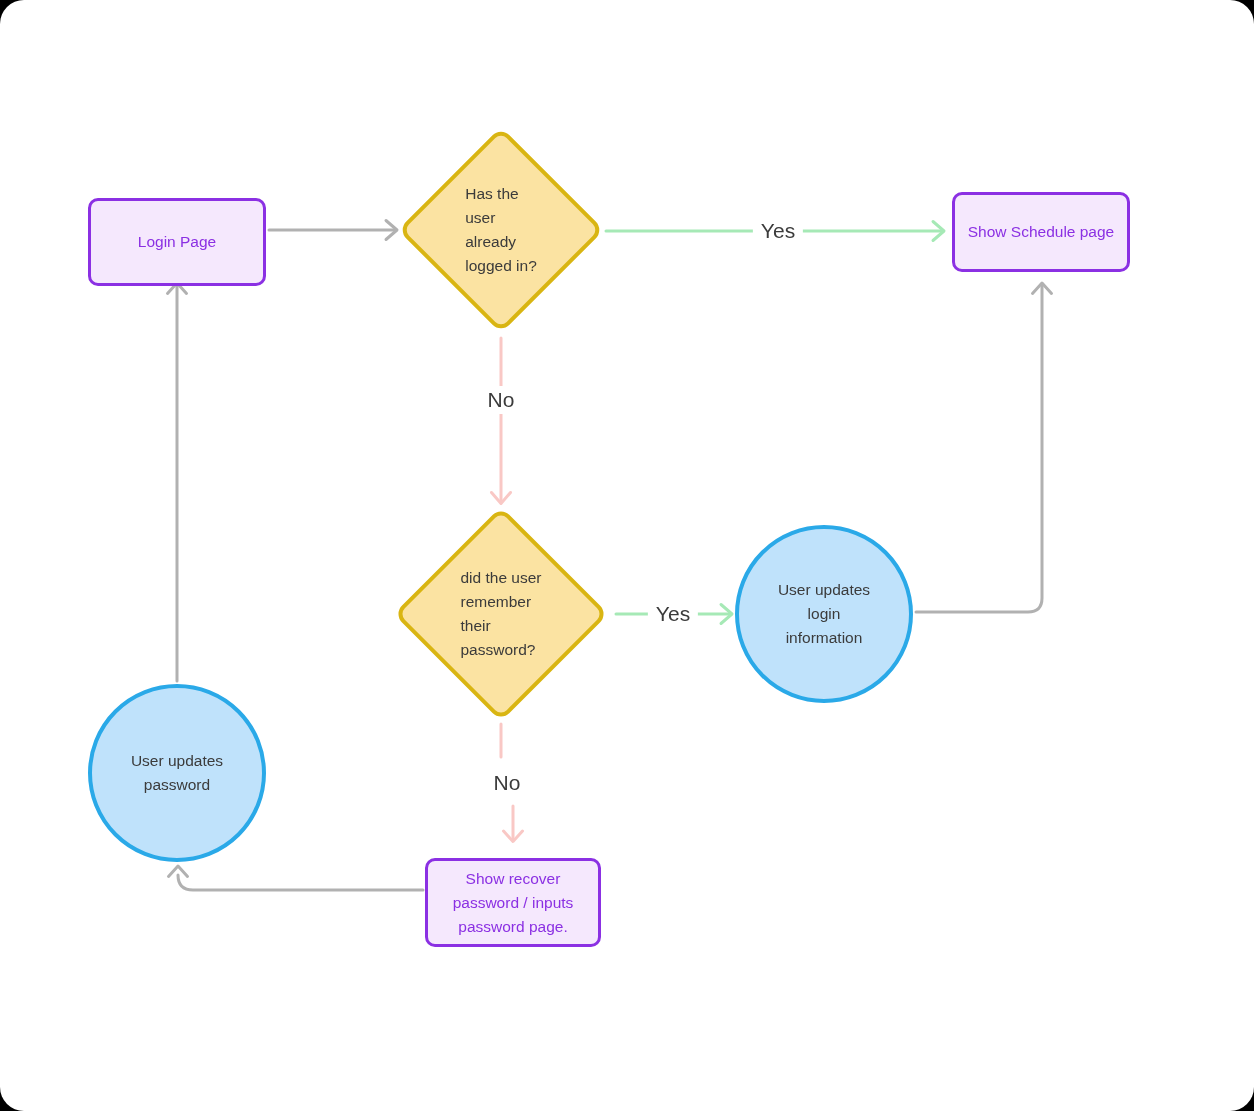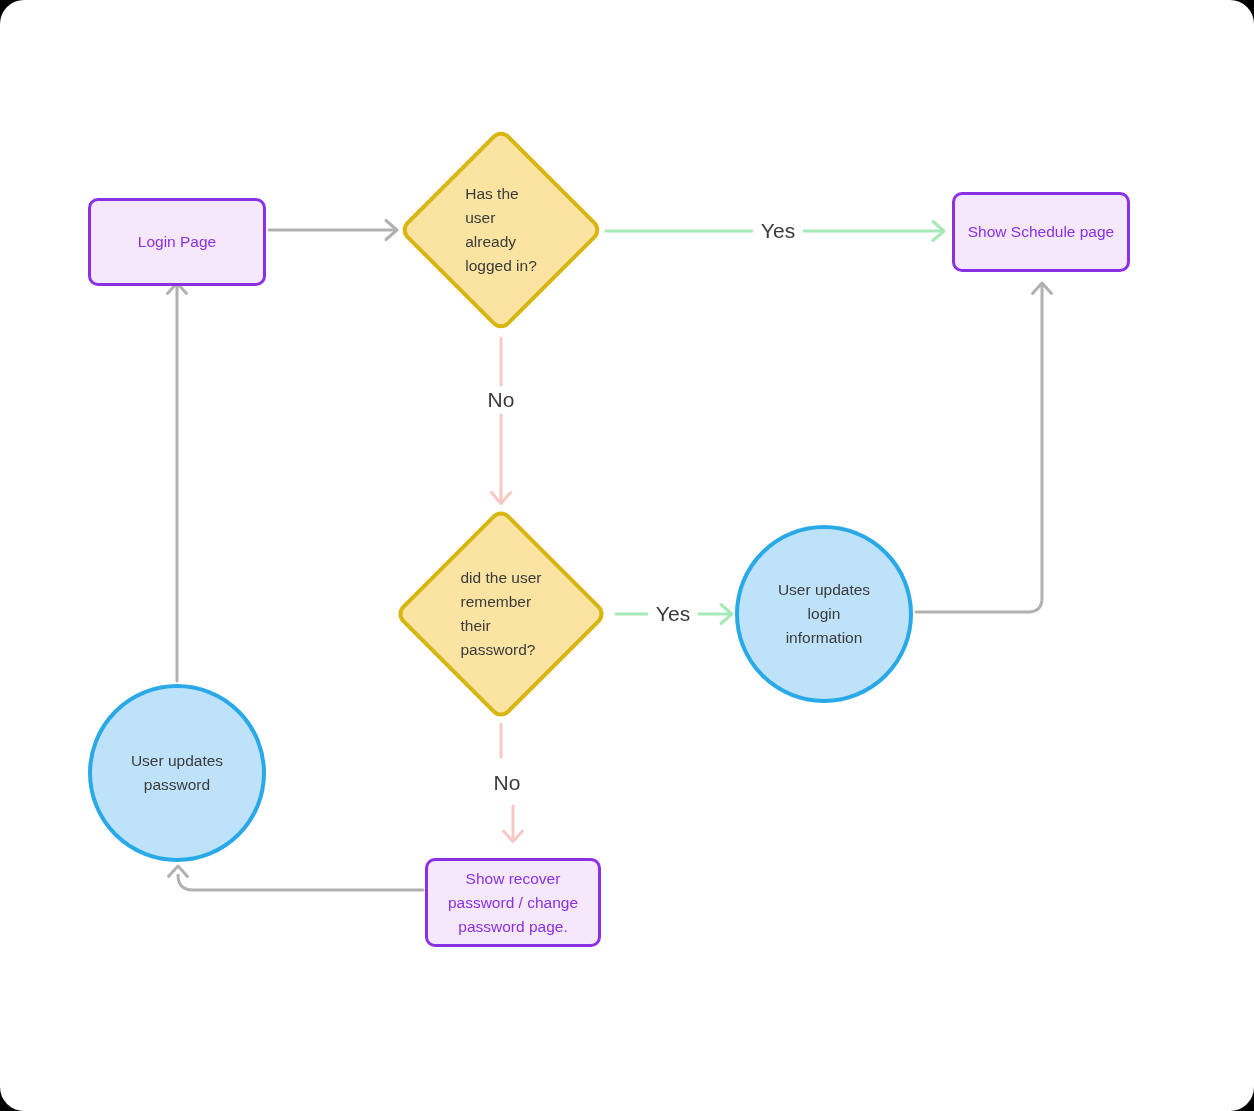--- a/index.html
+++ b/index.html
@@ -170,21 +170,21 @@
 information</span>
   </div>
 
   <div class="node circle-node" style="left:88px; top:684px; width:178px; height:178px;">
     <span>User updates
 password</span>
   </div>
 
   <div class="node rect-node" style="left:425px; top:846px; width:176px; height:89px;">
     <span>Show recover
-password / change
+password / inputs
 password page.</span>
   </div>
 
   <div class="edge-label" style="left:778px; top:231px;">Yes</div>
   <div class="edge-label" style="left:501px; top:400px;">No</div>
   <div class="edge-label" style="left:673px; top:614px;">Yes</div>
   <div class="edge-label" style="left:507px; top:783px;">No</div>
 
 </div>
 

